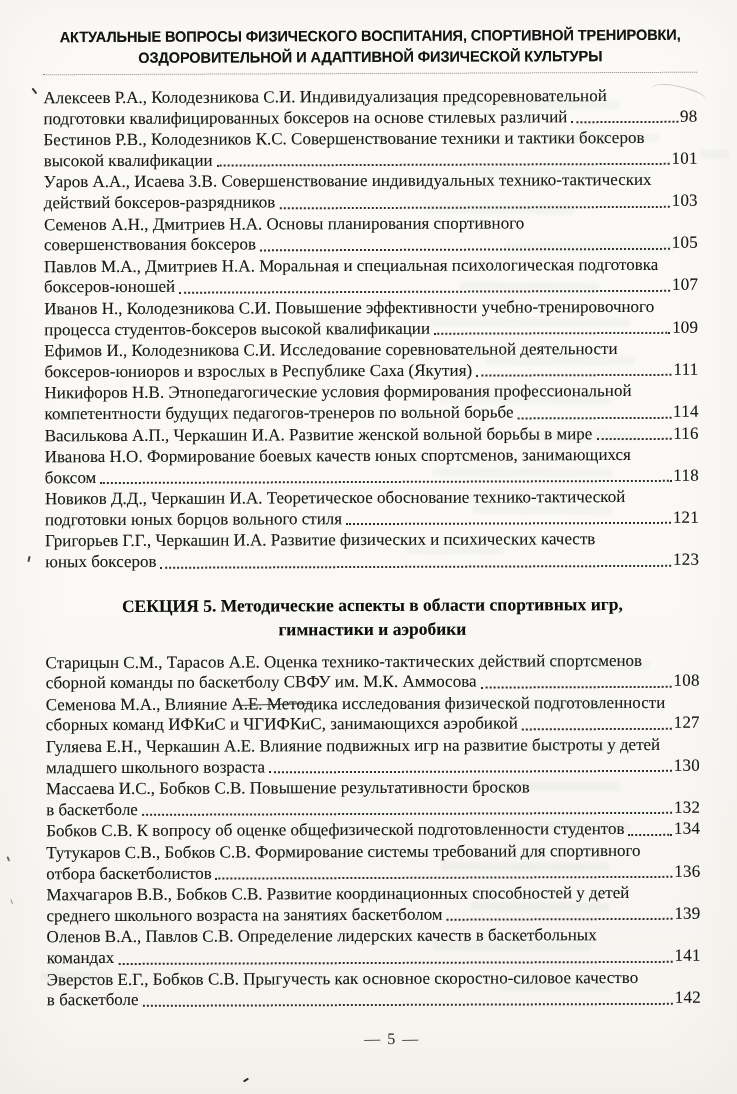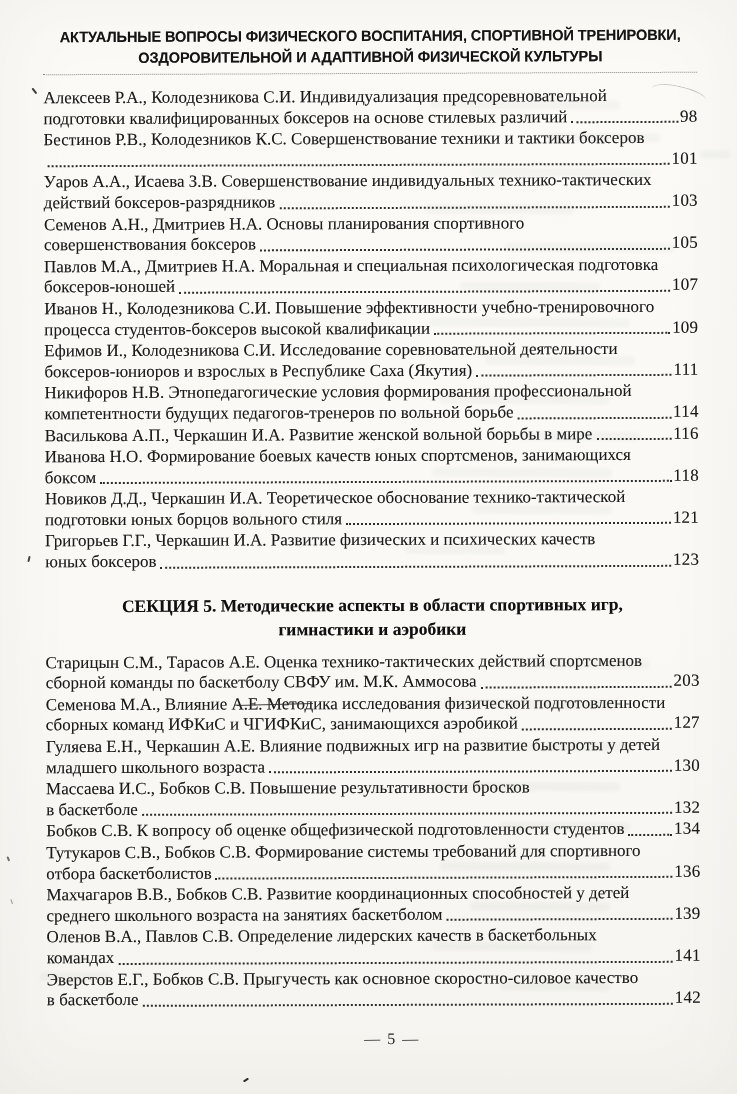--- a/index.html
+++ b/index.html
@@ -84,20 +84,21 @@
         <div class="tline"><span class="authors">Алексеев Р.А., Колодезникова С.И.</span> <span class="ttl">Индивидуализация предсоревновательной</span></div>
         <div class="tline leaderline">
           <span class="txt"><span class="ttl">подготовки квалифицированных боксеров на основе стилевых различий</span></span>
           <span class="dots"></span>
           <span class="pagenum">98</span>
         </div>
       </div>
       <div class="entry">
         <div class="tline"><span class="authors">Бестинов Р.В., Колодезников К.С.</span> <span class="ttl">Совершенствование техники и тактики боксеров</span></div>
         <div class="tline leaderline">
+          <span class="txt"><span class="ttl">высокой квалификации</span></span>
           <span class="dots"></span>
           <span class="pagenum">101</span>
         </div>
       </div>
       <div class="entry">
         <div class="tline"><span class="authors">Уаров А.А., Исаева З.В.</span> <span class="ttl">Совершенствование индивидуальных технико-тактических</span></div>
         <div class="tline leaderline">
           <span class="txt"><span class="ttl">действий боксеров-разрядников</span></span>
           <span class="dots"></span>
           <span class="pagenum">103</span>
@@ -180,21 +181,21 @@
     <div>СЕКЦИЯ 5. Методические аспекты в области спортивных игр,</div>
     <div>гимнастики и аэробики</div>
   </div>
 
   <div class="toc toc2" id="toc5">
       <div class="entry">
         <div class="tline"><span class="authors">Старицын С.М., Тарасов А.Е.</span> <span class="ttl">Оценка технико-тактических действий спортсменов</span></div>
         <div class="tline leaderline">
           <span class="txt"><span class="ttl">сборной команды по баскетболу СВФУ им. М.К. Аммосова</span></span>
           <span class="dots"></span>
-          <span class="pagenum">203</span>
+          <span class="pagenum">108</span>
         </div>
       </div>
       <div class="entry">
         <div class="tline"><span class="authors">Семенова М.А., Влияние А.Е.</span> <span class="ttl">Методика исследования физической подготовленности</span></div>
         <div class="tline leaderline">
           <span class="txt"><span class="ttl">сборных команд ИФКиС и ЧГИФКиС, занимающихся аэробикой</span></span>
           <span class="dots"></span>
           <span class="pagenum">127</span>
         </div>
       </div>

